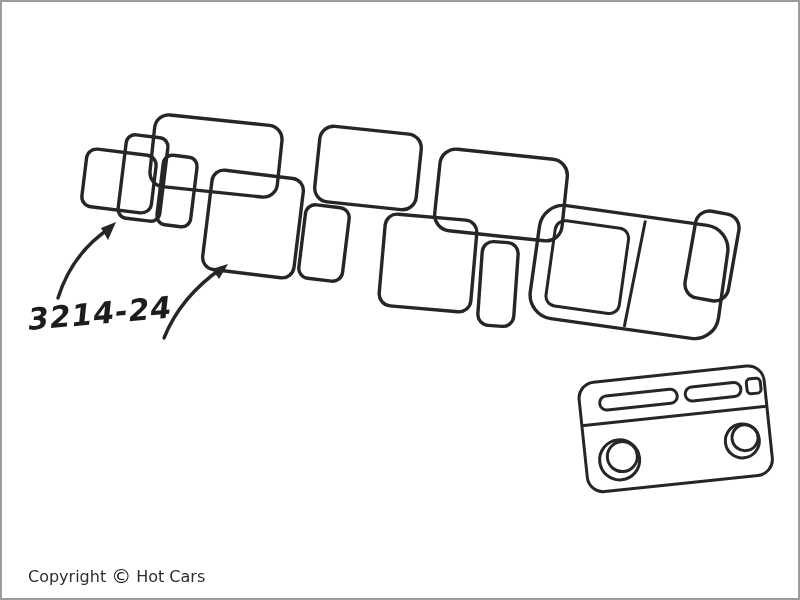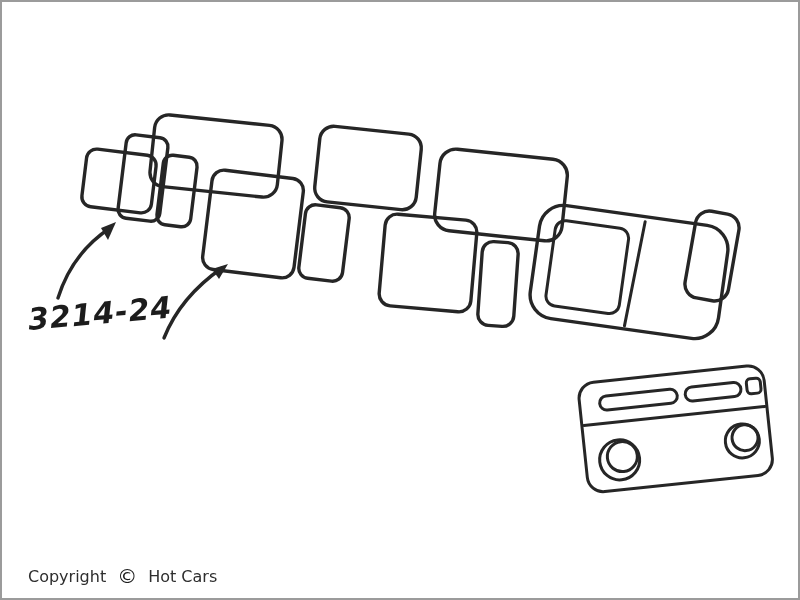--- a/index.html
+++ b/index.html
@@ -20,21 +20,21 @@
     font-family:"DejaVu Sans",sans-serif;
     font-style:italic;font-weight:700;
     font-size:30px;letter-spacing:1px;
     color:#1c1c1c;
     transform:rotate(-5deg);
     transform-origin:left center;
     user-select:none;
   }
   .copyright{
     position:absolute;left:26px;bottom:12px;
-    display:flex;align-items:center;gap:11px;
+    display:flex;align-items:center;gap:5px;
     font-size:16px;color:#2e2e2e;
   }
   .copyright .sym{font-size:20px;line-height:1;color:#1c1c1c;}
 </style>
 </head>
 <body>
 
 <div class="frame">
 
   <svg width="796" height="596" viewBox="0 0 796 596">

